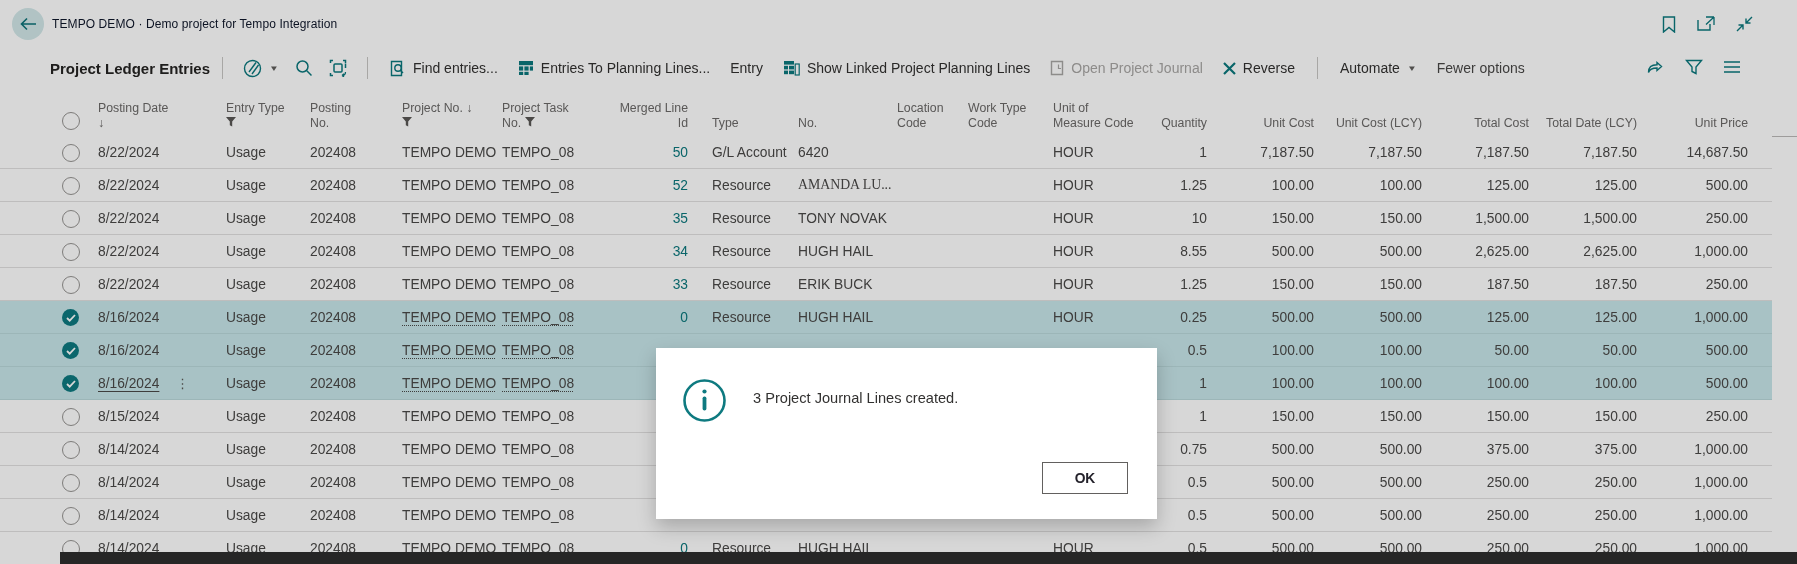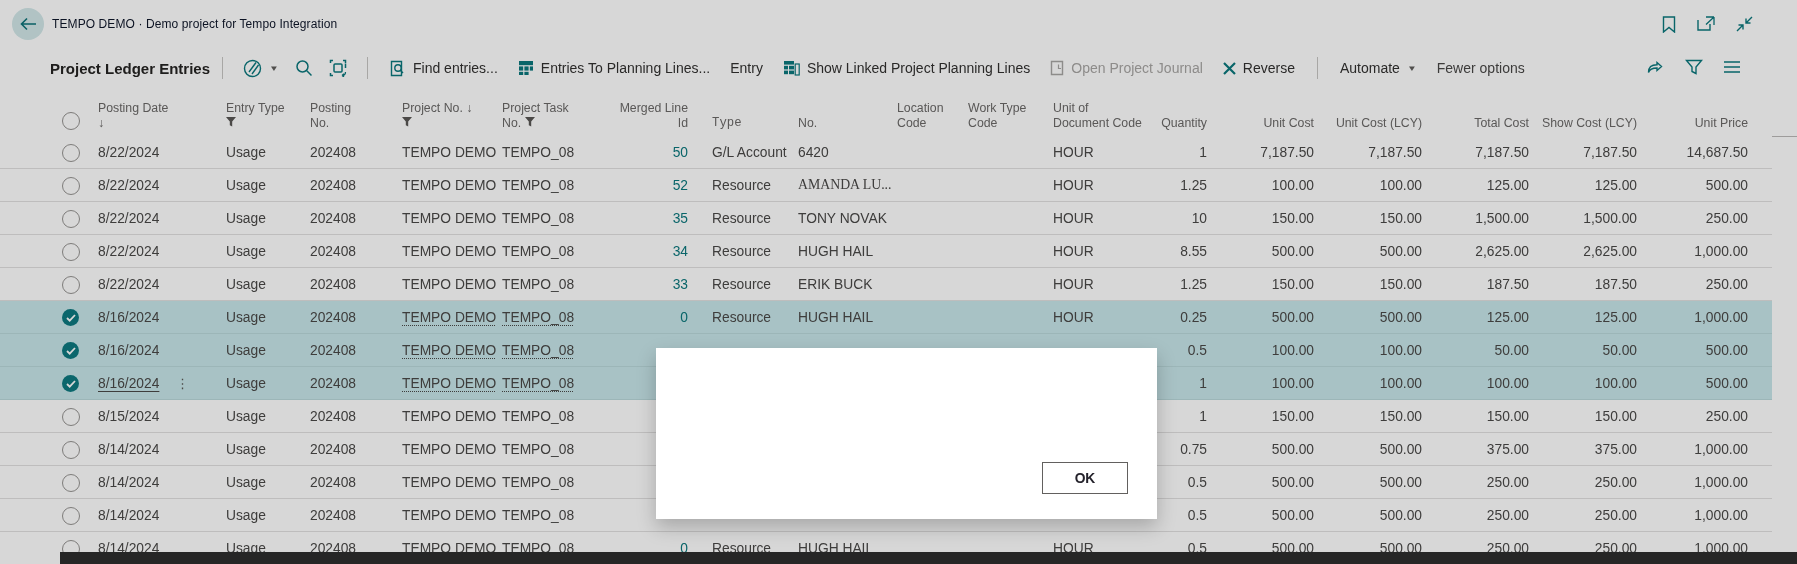--- a/index.html
+++ b/index.html
@@ -261,52 +261,52 @@
       <div class="hcell" style="left: 502px; width: 92px;">
         <span class="l1">Project Task</span>
         <span class="l2">No. <span><svg class="funnel" width="10" height="10" viewBox="0 0 10 10" fill="#595755">
               <path d="M0 0 h10 L6.2 4.6 V9.5 L3.8 8.3 V4.6 Z"></path>
             </svg></span></span>
       </div>
       <div class="hcell r" style="left: 578px; width: 110px;">
         <span class="l1">Merged Line</span>
         <span class="l2">Id</span>
       </div>
-      <div class="hcell" style="left: 712px; width: 84px; font-family: Liberation Mono, monospace;">
+      <div class="hcell" style="left: 712px; width: 84px;">
         <span class="l2">Type</span>
       </div>
       <div class="hcell" style="left: 798px; width: 96px;">
         <span class="l2">No.</span>
       </div>
       <div class="hcell" style="left: 897px; width: 66px;">
         <span class="l1">Location</span>
         <span class="l2">Code</span>
       </div>
       <div class="hcell" style="left: 968px; width: 80px;">
         <span class="l1">Work Type</span>
         <span class="l2">Code</span>
       </div>
       <div class="hcell" style="left: 1053px; width: 100px;">
         <span class="l1">Unit of</span>
-        <span class="l2">Document Code</span>
+        <span class="l2">Measure Code</span>
       </div>
       <div class="hcell r" style="left: 1097px; width: 110px;">
         <span class="l2">Quantity</span>
       </div>
       <div class="hcell r" style="left: 1204px; width: 110px;">
         <span class="l2">Unit Cost</span>
       </div>
       <div class="hcell r" style="left: 1312px; width: 110px;">
         <span class="l2">Unit Cost (LCY)</span>
       </div>
       <div class="hcell r" style="left: 1419px; width: 110px;">
         <span class="l2">Total Cost</span>
       </div>
       <div class="hcell r" style="left: 1527px; width: 110px;">
-        <span class="l2">Show Cost (LCY)</span>
+        <span class="l2">Total Date (LCY)</span>
       </div>
       <div class="hcell r" style="left: 1638px; width: 110px;">
         <span class="l2">Unit Price</span>
       </div>
     </div>
 
   <div class="rows">
       <div class="row">
     <span class="selmark empty"></span>
   <span class="cell" style="left: 98px; width: 110px;">
@@ -1023,14 +1023,24 @@
         </span>
       </div>
     </div>
 
   <div class="bottom-bar"></div>
 </div>
 
 <div class="overlay"></div>
 
 <div class="dialog">
+  <div class="dlg-body">
+    <span>
+      <svg width="45" height="45" viewBox="0 0 45 45" fill="none">
+          <circle cx="22.5" cy="22.5" r="20" stroke="#0e7a80" stroke-width="2.6"></circle>
+          <circle cx="22.5" cy="13.5" r="2.1" fill="#0e7a80"></circle>
+          <rect x="20.6" y="18.5" width="3.8" height="14" rx="1.8" fill="#0e7a80"></rect>
+        </svg>
+    </span>
+    <span class="dlg-msg">3 Project Journal Lines created.</span>
+  </div>
   <div class="ok-btn">OK</div>
 </div>
 
 </body></html>

